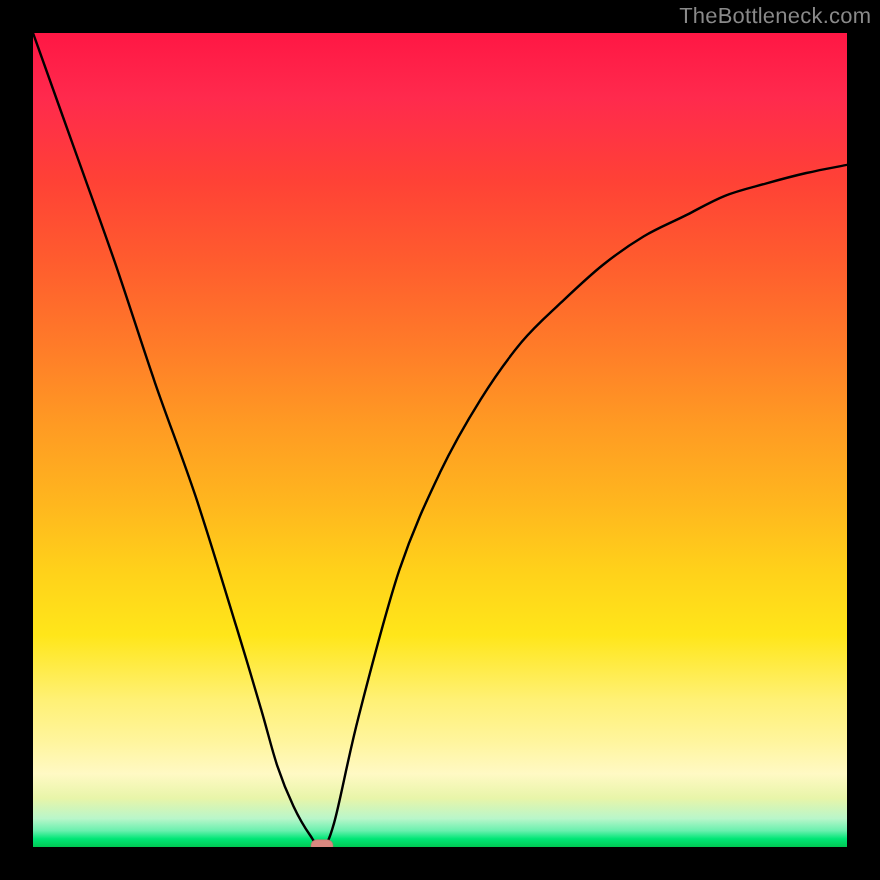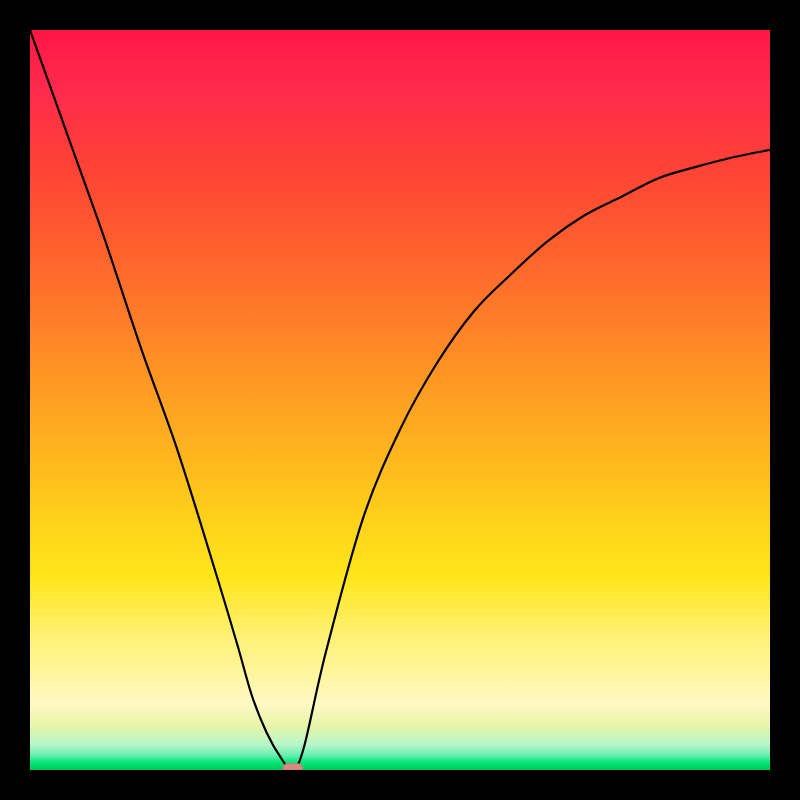--- a/index.html
+++ b/index.html
@@ -86,13 +86,14 @@
 
   <div class="plot-area">
     <div class="gradient"></div>
 
     <svg class="curve-svg" viewBox="0 0 740 740" preserveAspectRatio="none">
       <path id="curvePath" class="curve-path" d="M 0.00 0.00 C 6.17 17.27, 24.67 69.07, 37.00 103.60 C 49.33 138.13, 61.67 171.43, 74.00 207.20 C 86.33 242.97, 98.67 282.43, 111.00 318.20 C 123.33 353.97, 135.67 384.80, 148.00 421.80 C 160.33 458.80, 175.13 508.13, 185.00 540.20 C 194.87 572.27, 201.03 593.23, 207.20 614.20 C 213.37 635.17, 217.07 651.20, 222.00 666.00 C 226.93 680.80, 231.87 692.52, 236.80 703.00 C 241.73 713.48, 247.28 722.73, 251.60 728.90 C 255.92 735.07, 259.00 741.85, 262.70 740.00 C 266.40 738.15, 268.25 737.53, 273.80 717.80 C 279.35 698.07, 286.13 659.83, 296.00 621.60 C 305.87 583.37, 320.67 525.40, 333.00 488.40 C 345.33 451.40, 357.67 425.50, 370.00 399.60 C 382.33 373.70, 394.67 352.73, 407.00 333.00 C 419.33 313.27, 431.67 296.00, 444.00 281.20 C 456.33 266.40, 468.67 255.92, 481.00 244.20 C 493.33 232.48, 505.67 220.77, 518.00 210.90 C 530.33 201.03, 542.67 192.40, 555.00 185.00 C 567.33 177.60, 579.67 172.67, 592.00 166.50 C 604.33 160.33, 616.67 152.93, 629.00 148.00 C 641.33 143.07, 653.67 140.35, 666.00 136.90 C 678.33 133.45, 690.67 130.12, 703.00 127.28 C 715.33 124.44, 733.83 121.11, 740.00 119.88"></path>
       <rect id="markerRect" class="marker" rx="5" ry="5" x="252.70" y="733.50" width="20" height="11"></rect>
     </svg>
   </div>
 
+  <div class="watermark">TheBottleneck.com</div>
 </div>
 
 </body></html>

